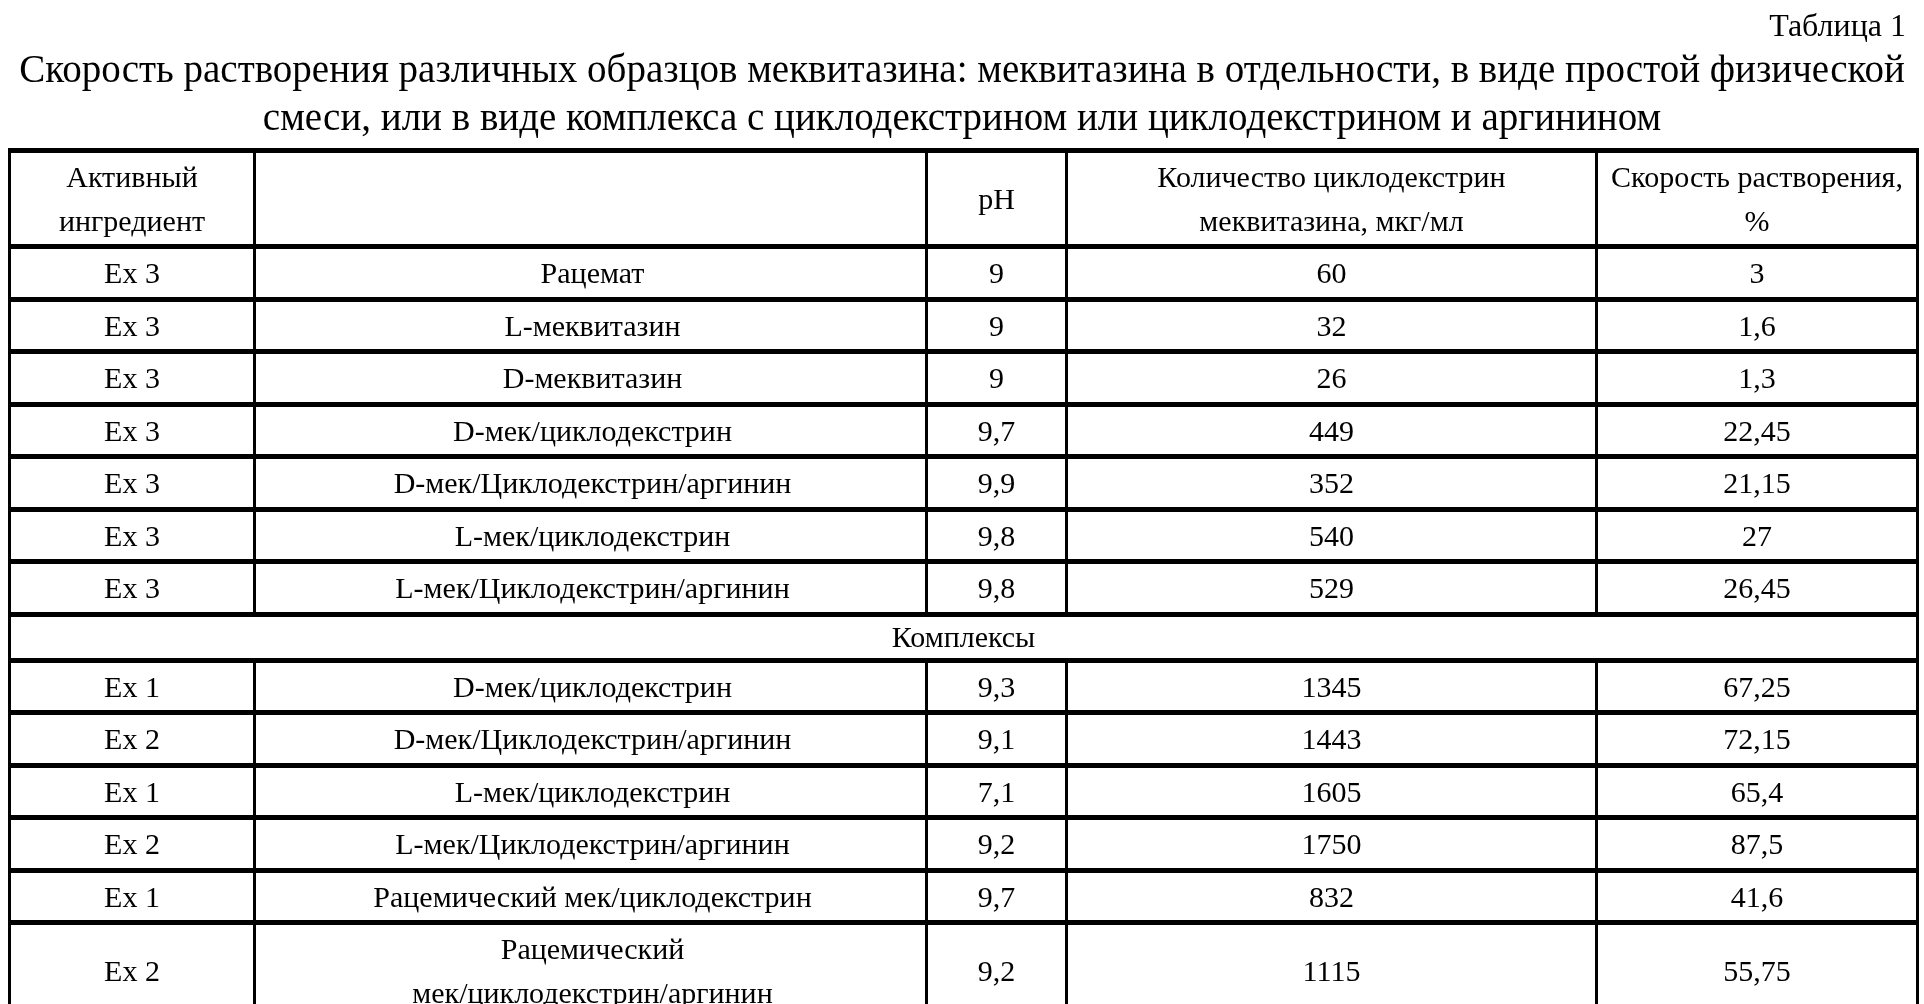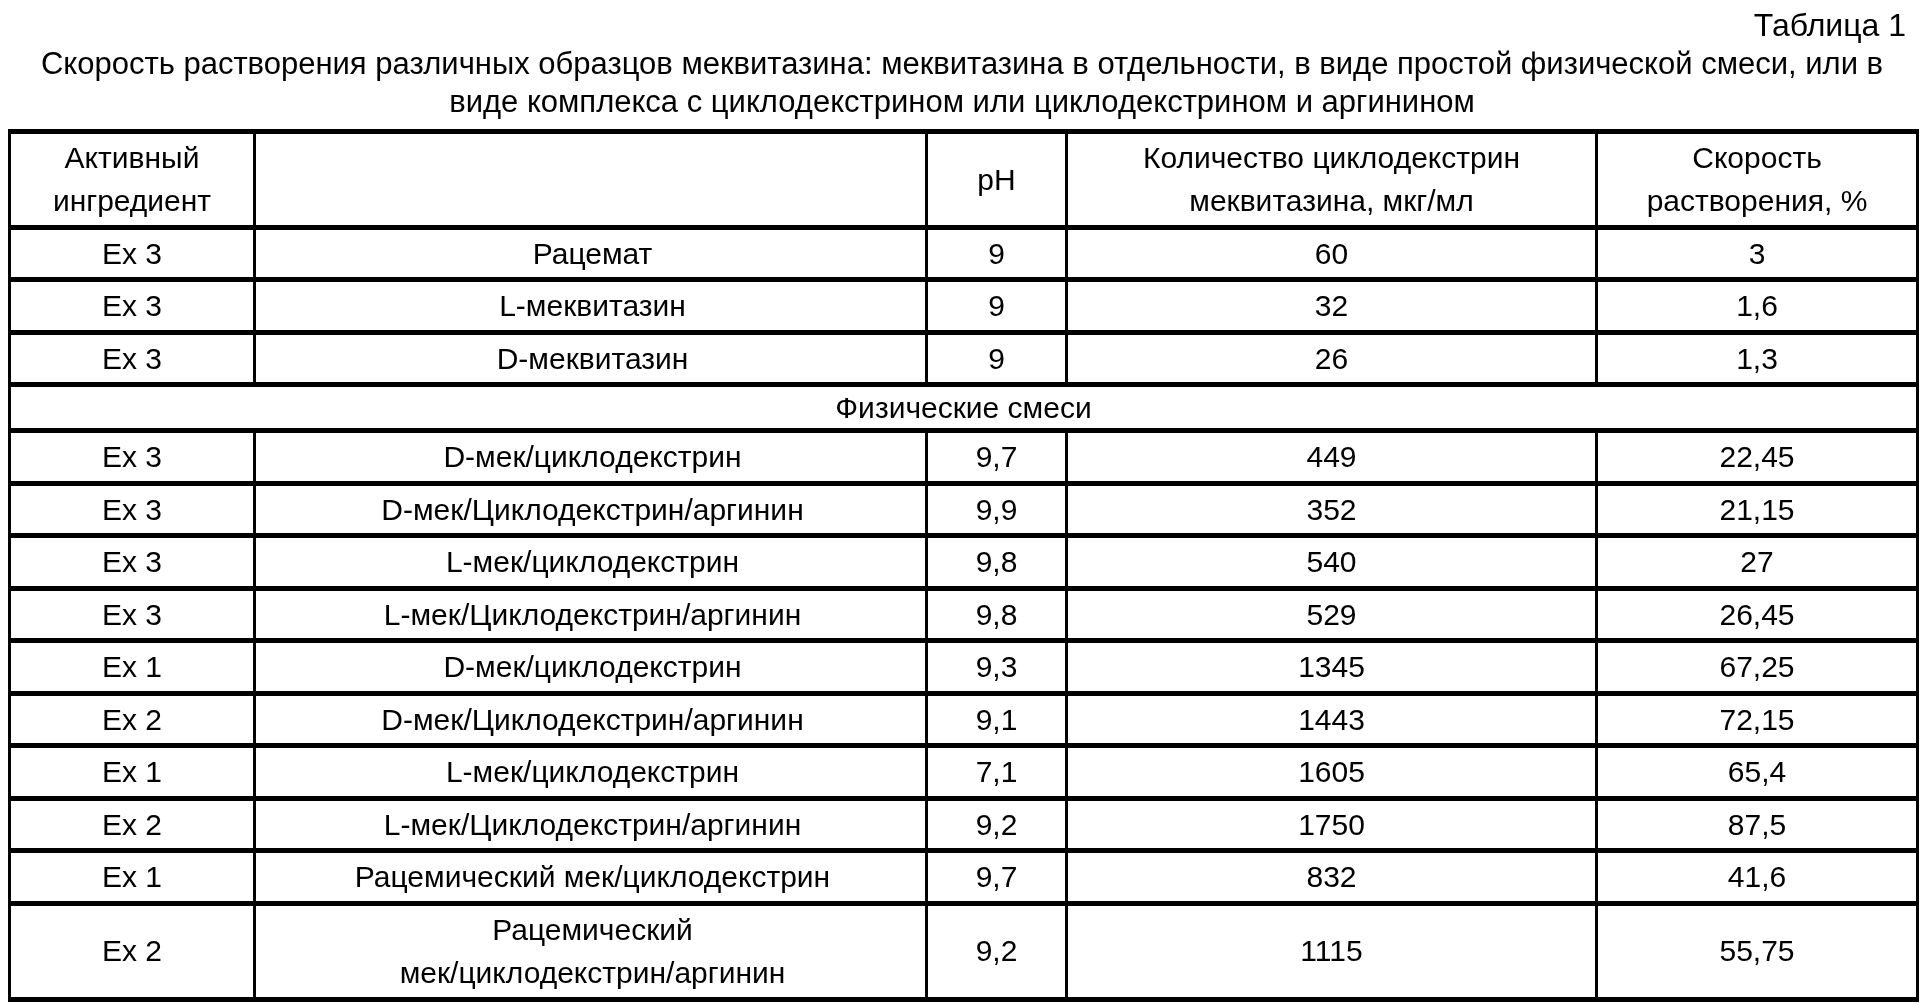--- a/index.html
+++ b/index.html
@@ -2,33 +2,33 @@
 <html><head>
 <meta charset="utf-8">
 <style>
   * { box-sizing: border-box; }
   html, body { margin: 0; padding: 0; background: #ffffff; }
   .page {
     width: 1924px;
     height: 1004px;
     background: #ffffff;
     color: #000000;
-    font-family: Liberation Sans, sans-serif;
+    font-family: Liberation Serif, serif;
     overflow: hidden;
     position: relative;
   }
   .table-label {
     text-align: right;
     font-size: 32px;
     padding: 8px 18px 0 0;
     line-height: 1.1;
   }
   .caption {
     text-align: center;
-    font-size: 31px;
+    font-size: 39px;
     line-height: 1.22;
     width: 1912px;
     margin: 2px auto 8px auto;
   }
   table.doc-table {
     border-collapse: collapse;
     table-layout: fixed;
     width: 1908px;
     margin-left: 8px;
   }
@@ -98,23 +98,20 @@
           <td class="cell-rate">1,6</td>
         </tr>
         <tr>
           <td class="cell-ingredient">Ex 3</td>
           <td class="cell-sample">D-меквитазин</td>
           <td class="cell-ph">9</td>
           <td class="cell-amount">26</td>
           <td class="cell-rate">1,3</td>
         </tr>
         <tr>
-          <td colspan="5" class="section-cell">Физические смеси</td>
-        </tr>
-        <tr>
           <td class="cell-ingredient">Ex 3</td>
           <td class="cell-sample">D-мек/циклодекстрин</td>
           <td class="cell-ph">9,7</td>
           <td class="cell-amount">449</td>
           <td class="cell-rate">22,45</td>
         </tr>
         <tr>
           <td class="cell-ingredient">Ex 3</td>
           <td class="cell-sample">D-мек/Циклодекстрин/аргинин</td>
           <td class="cell-ph">9,9</td>
@@ -127,20 +124,23 @@
           <td class="cell-ph">9,8</td>
           <td class="cell-amount">540</td>
           <td class="cell-rate">27</td>
         </tr>
         <tr>
           <td class="cell-ingredient">Ex 3</td>
           <td class="cell-sample">L-мек/Циклодекстрин/аргинин</td>
           <td class="cell-ph">9,8</td>
           <td class="cell-amount">529</td>
           <td class="cell-rate">26,45</td>
+        </tr>
+        <tr>
+          <td colspan="5" class="section-cell">Комплексы</td>
         </tr>
         <tr>
           <td class="cell-ingredient">Ex 1</td>
           <td class="cell-sample">D-мек/циклодекстрин</td>
           <td class="cell-ph">9,3</td>
           <td class="cell-amount">1345</td>
           <td class="cell-rate">67,25</td>
         </tr>
         <tr>
           <td class="cell-ingredient">Ex 2</td>

